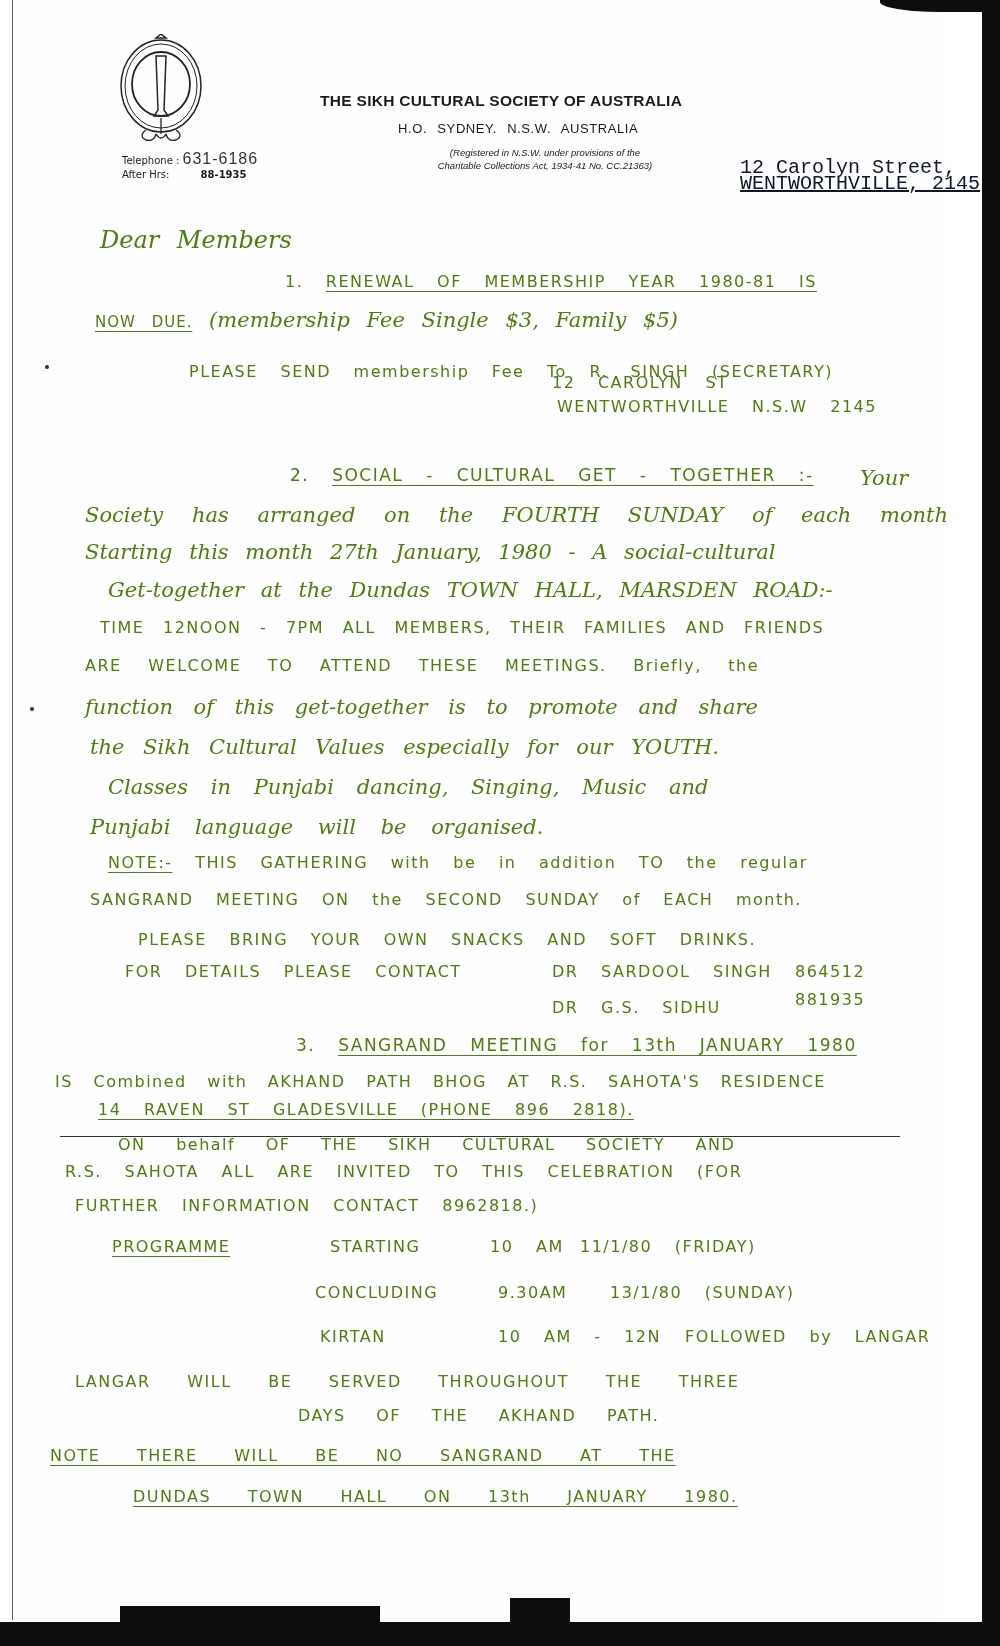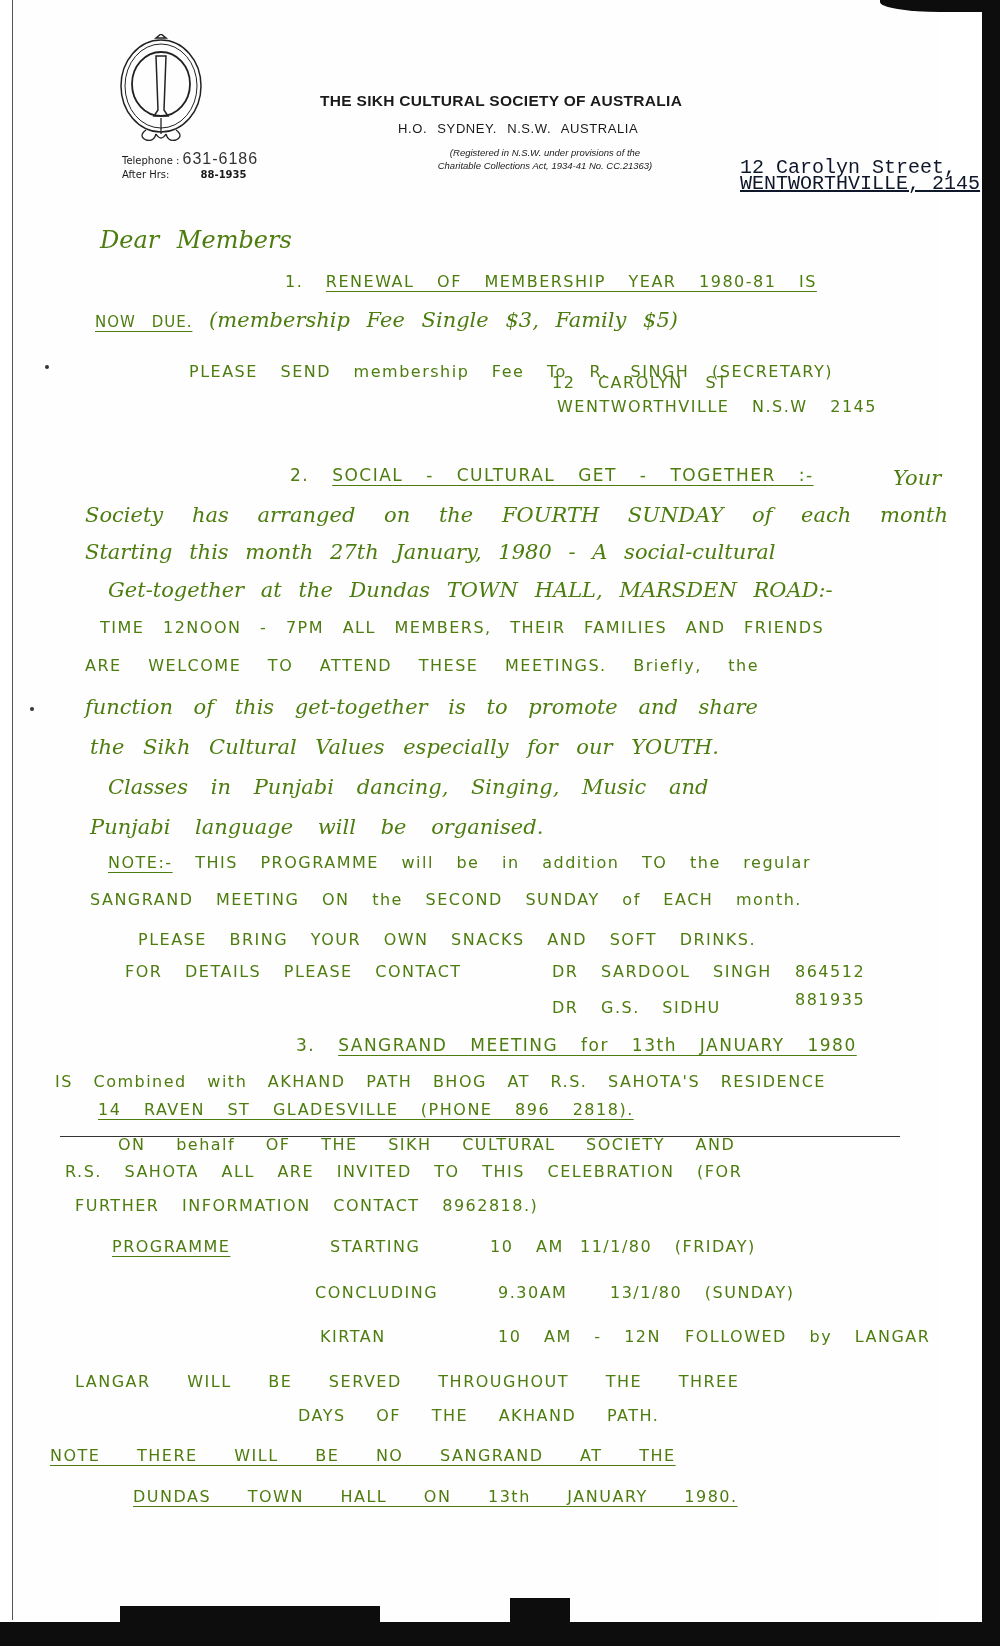--- a/index.html
+++ b/index.html
@@ -87,34 +87,34 @@
   <span>(membership Fee Single $3, Family $5)</span>
 </div>
 <div class="hw caps" style="left:145px;top:362px;margin-left:44px;">PLEASE SEND membership Fee To R. SINGH (SECRETARY)</div>
 <div class="hw caps" style="left:552px;top:373px;">12 CAROLYN ST</div>
 <div class="hw caps" style="left:557px;top:397px;">WENTWORTHVILLE N.S.W 2145</div>
 
 <div class="hw caps" style="left:290px;top:465px;font-size:17px;">
   <span>2.</span>
   <span class="u">SOCIAL - CULTURAL GET - TOGETHER :-</span>
 </div>
-<div class="hw" style="left:860px;top:466px;margin-left:33px;">Your</div>
+<div class="hw" style="left:860px;top:466px;">Your</div>
 <div class="hw" style="left:85px;top:503px;word-spacing:22px;">Society has arranged on the FOURTH SUNDAY of each month</div>
 <div class="hw" style="left:85px;top:540px;">Starting this month 27th January, 1980 - A social-cultural</div>
 <div class="hw" style="left:108px;top:578px;">Get-together at the Dundas TOWN HALL, MARSDEN ROAD:-</div>
 <div class="hw caps" style="left:100px;top:618px;word-spacing:12px;">TIME 12NOON - 7PM ALL MEMBERS, THEIR FAMILIES AND FRIENDS</div>
 <div class="hw caps" style="left:85px;top:656px;word-spacing:20px;">ARE WELCOME TO ATTEND THESE MEETINGS. Briefly, the</div>
 <div class="hw" style="left:85px;top:695px;word-spacing:14px;">function of this get-together is to promote and share</div>
 <div class="hw" style="left:90px;top:735px;word-spacing:12px;">the Sikh Cultural Values especially for our YOUTH.</div>
 <div class="hw" style="left:108px;top:775px;word-spacing:16px;">Classes in Punjabi dancing, Singing, Music and</div>
 <div class="hw" style="left:90px;top:815px;word-spacing:18px;">Punjabi language will be organised.</div>
 
 <div class="hw caps" style="left:108px;top:853px;">
   <span class="u">NOTE:-</span>
-  <span>THIS PROGRAMME will be in addition TO the regular</span>
+  <span>THIS GATHERING with be in addition TO the regular</span>
 </div>
 <div class="hw caps" style="left:90px;top:890px;">SANGRAND MEETING ON the SECOND SUNDAY of EACH month.</div>
 <div class="hw caps" style="left:138px;top:930px;">PLEASE BRING YOUR OWN SNACKS AND SOFT DRINKS.</div>
 
 <div class="hw caps" style="left:125px;top:962px;">FOR DETAILS PLEASE CONTACT</div>
 <div class="hw caps" style="left:552px;top:962px;">DR SARDOOL SINGH</div>
 <div class="hw caps" style="left:795px;top:962px;">864512</div>
 <div class="hw caps" style="left:552px;top:990px;margin-top:8px;">DR G.S. SIDHU</div>
 <div class="hw caps" style="left:795px;top:990px;">881935</div>
 

